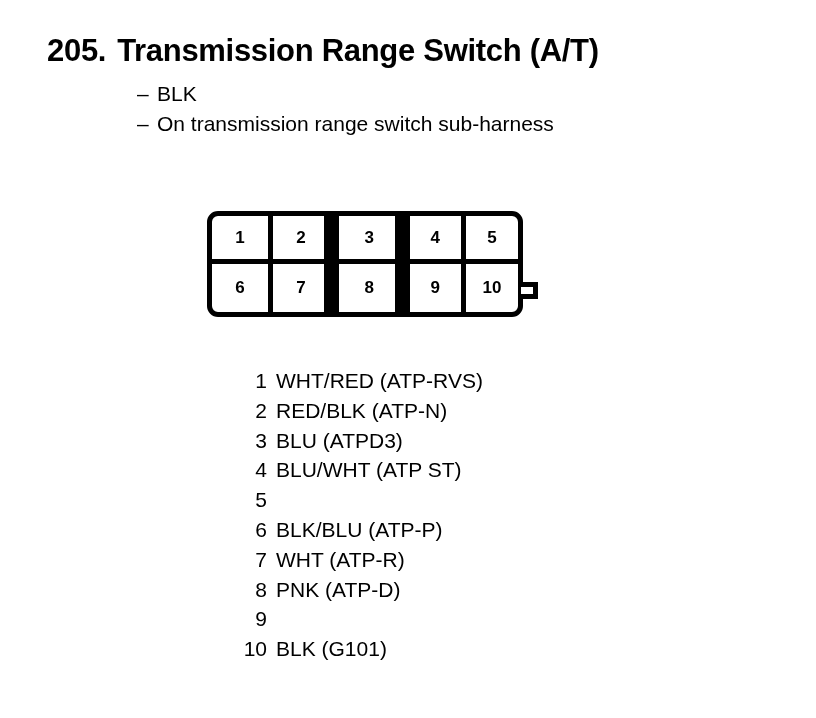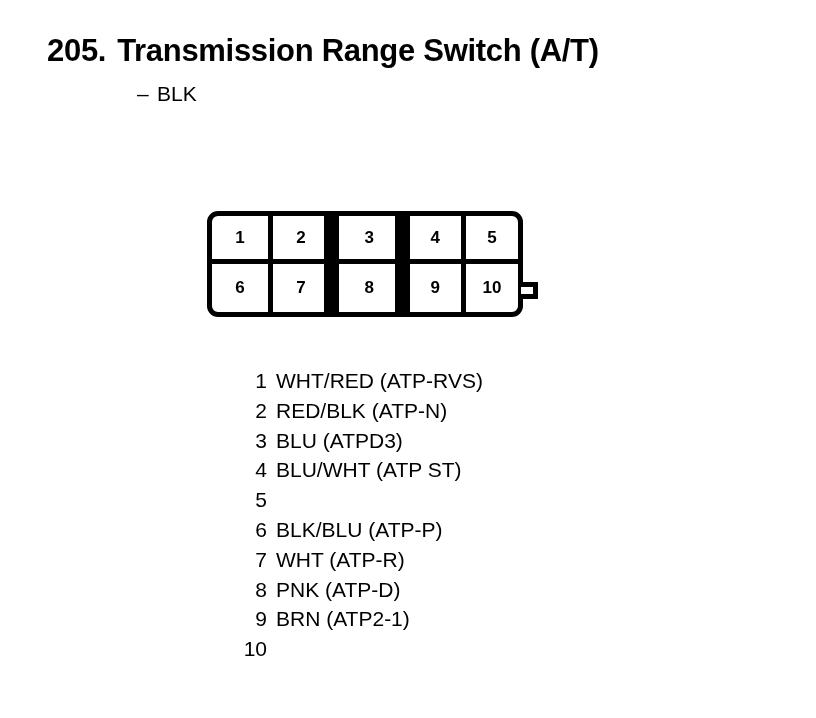--- a/index.html
+++ b/index.html
@@ -145,20 +145,23 @@
 <body>
 
 <h1 id="page-title">
   <span class="num">205.</span><span>Transmission Range Switch (A/T)</span>
 </h1>
 
 <div id="notes">
   <div class="note-row">
     <span class="dash">–</span><span>BLK</span>
   </div>
+  <div class="note-row">
+    <span class="dash">–</span><span>On transmission range switch sub-harness</span>
+  </div>
 </div>
 
 <div id="connector-wrap">
   <div class="shell"></div>
 
   <div class="grid">
     <div class="col" style="width:59px">
       <div class="cell top">1</div>
       <div class="cell">6</div>
     </div>
@@ -210,18 +213,18 @@
   <div class="pin-row">
     <span class="pin-no">7</span>
     <span class="pin-desc">WHT (ATP-R)</span>
   </div>
   <div class="pin-row">
     <span class="pin-no">8</span>
     <span class="pin-desc">PNK (ATP-D)</span>
   </div>
   <div class="pin-row">
     <span class="pin-no">9</span>
-    <span class="pin-desc">BRN (ATP2-1)</span>
   </div>
   <div class="pin-row">
     <span class="pin-no">10</span>
+    <span class="pin-desc">BLK (G101)</span>
   </div>
 </div>
 
 </body></html>

